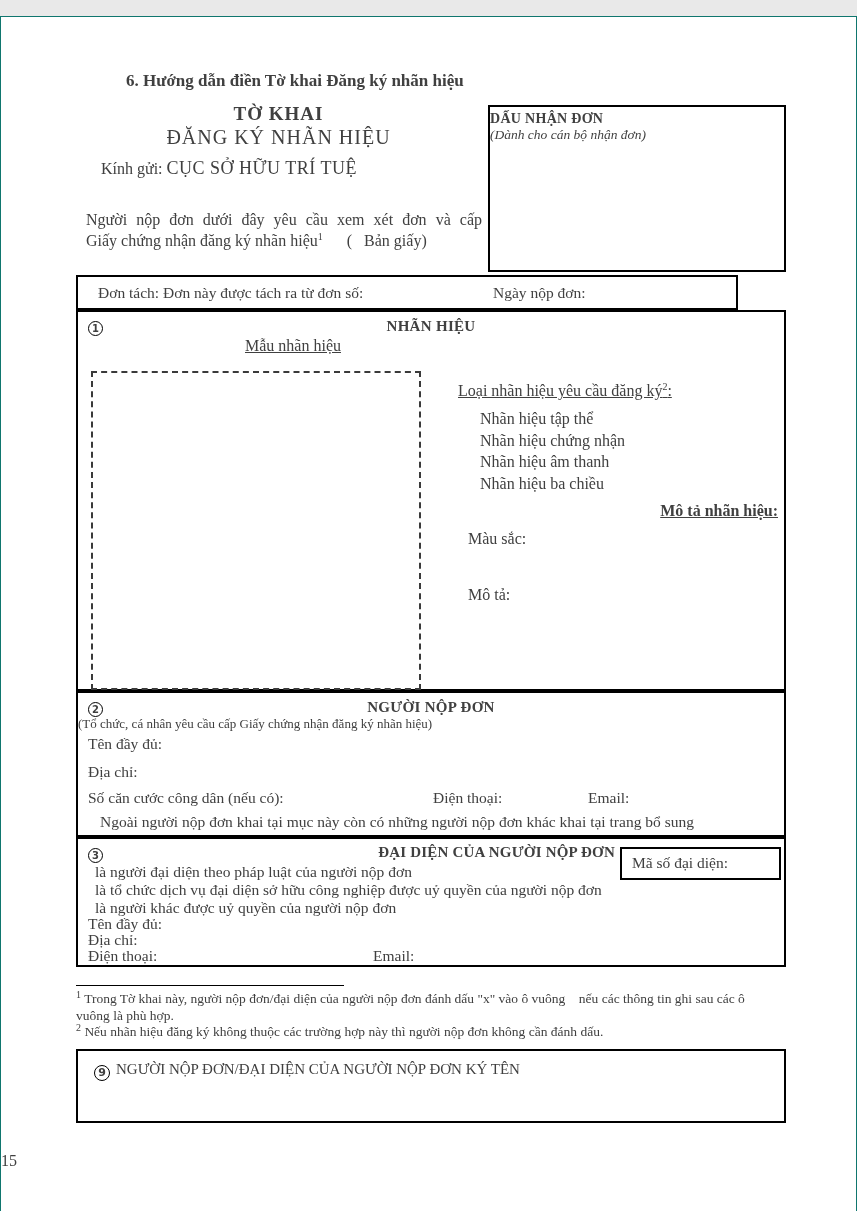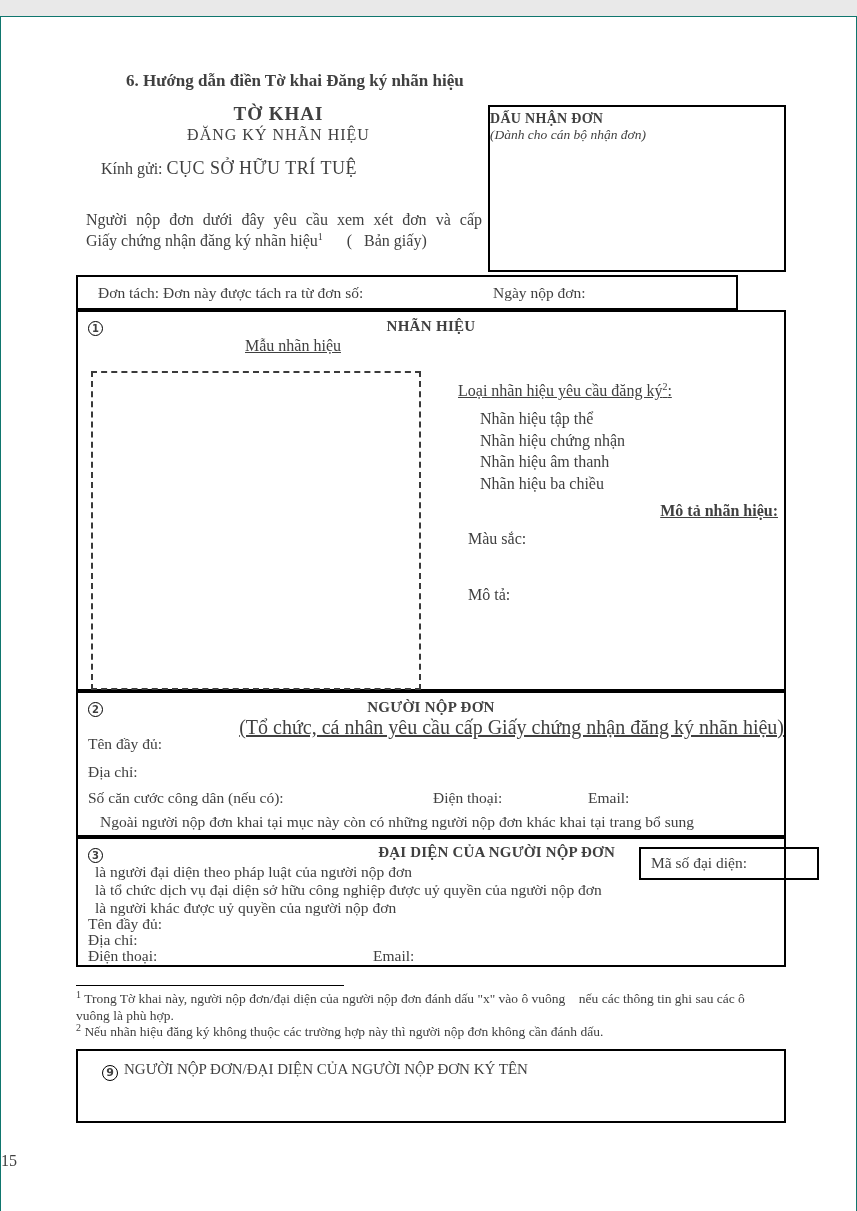--- a/index.html
+++ b/index.html
@@ -11,21 +11,21 @@
   }
   .abs { position:absolute; }
   .pre { white-space:pre-wrap; }
   .u { text-decoration:underline; }
   sup { font-size:10px; vertical-align:super; line-height:0; }
 
   .doc-heading { left:125px; top:54px; font-size:17px; font-weight:bold; }
 
   .title-block { left:75px; top:86px; width:405px; text-align:center; }
   .title-main { font-size:19px; font-weight:bold; letter-spacing:1px; }
-  .title-sub  { font-size:16px; letter-spacing:1px; margin-top:1px; }
+  .title-sub  { font-size:20px; letter-spacing:1px; margin-top:1px; }
 
   .kinh-gui { left:100px; top:141px; font-size:16px; }
   .kinh-gui .dest { font-size:18px; letter-spacing:.5px; }
 
   .request { left:85px; top:192px; width:396px; font-size:16px; line-height:21px; }
   .request .l1 { text-align:justify; text-align-last:justify; }
 
   .stamp-box { left:487px; top:88px; width:298px; height:167px; border:2px solid #000; padding-top:4px; }
   .stamp-title { font-size:14px; font-weight:bold; letter-spacing:.3px; }
   .stamp-sub { font-size:13.5px; font-style:italic; }
@@ -49,41 +49,41 @@
 
   .sample-label { position:absolute; left:120px; top:25px; width:190px; text-align:center; font-size:16px; text-decoration:underline; }
   .mark-box { position:absolute; left:13px; top:59px; width:330px; height:319px; border:2px dashed #3a3a3a; }
 
   .type-heading { position:absolute; left:380px; top:70px; font-size:16px;text-align:center; }
   .type-options { position:absolute; left:402px; top:96px; font-size:16px; line-height:21.5px; list-style:none; }
   .desc-heading { position:absolute; left:380px; top:190px; width:320px; text-align:right; font-size:16px; font-weight:bold; text-decoration:underline; }
   .color-label { position:absolute; left:390px; top:218px; font-size:16px; }
   .desc-label  { position:absolute; left:390px; top:274px; font-size:16px; }
 
-  .sec2 .sub { position:absolute; left:0; width:100%; top:23px; text-align:right; font-size:20px;text-decoration:underline; }
+  .sec2 .sub { position:absolute; left:0; width:100%; top:23px; text-align:left; font-size:13px; }
   .fld { position:absolute; font-size:15.5px; }
   .sec2 .f-name { left:10px; top:42px; }
   .sec2 .f-addr { left:10px; top:70px; }
   .sec2 .f-id   { left:10px; top:96px; }
   .sec2 .f-phone{ left:355px; top:96px; }
   .sec2 .f-email{ left:510px; top:96px; }
   .sec2 .note   { left:22px; top:120px; }
 
   .sec3 .sec-title3 { position:absolute; left:0; top:5px; width:537px; text-align:right; font-size:15px; font-weight:bold; letter-spacing:.2px; }
-  .agent-code-box { position:absolute; left:561px; top:8px; width:180px; height:33px; border:2px solid #000; padding:5px 0 0 10px; font-size:15.5px; }
+  .agent-code-box { position:absolute; left:542px; top:8px; width:161px; height:33px; border:2px solid #000; padding:5px 0 0 10px; font-size:15.5px; }
   .sec3 .opts { position:absolute; left:17px; top:24px; list-style:none; font-size:15.5px; line-height:18px; }
   .sec3 .f-name { left:10px; top:76px; }
   .sec3 .f-addr { left:10px; top:92px; }
   .sec3 .f-phone{ left:10px; top:108px; }
   .sec3 .f-email{ left:295px; top:108px; }
 
   .fn-rule { left:75px; top:968px; width:268px; border-top:1.5px solid #000; }
   .footnotes { left:75px; top:974px; width:702px; font-size:13.5px; line-height:16.5px; }
 
-  .sig-box { left:75px; top:1032px; width:710px; height:74px; border:2.5px solid #000; padding:10px 0 0 24px; font-size:15px; }
+  .sig-box { left:75px; top:1032px; width:710px; height:74px; border:2.5px solid #000; padding:10px 0 0 16px; font-size:15px; }
   .sig-box .circ { width:16px; height:16px; font-size:11px; margin-right:6px; vertical-align:-2px; }
 
   .page-number { left:0; top:1135px; width:100%; font-size:16px; }
 </style>
 </head>
 <body>
 
 <div class="page">
 
   <div class="abs doc-heading">6. Hướng dẫn điền Tờ khai Đăng ký nhãn hiệu</div>

